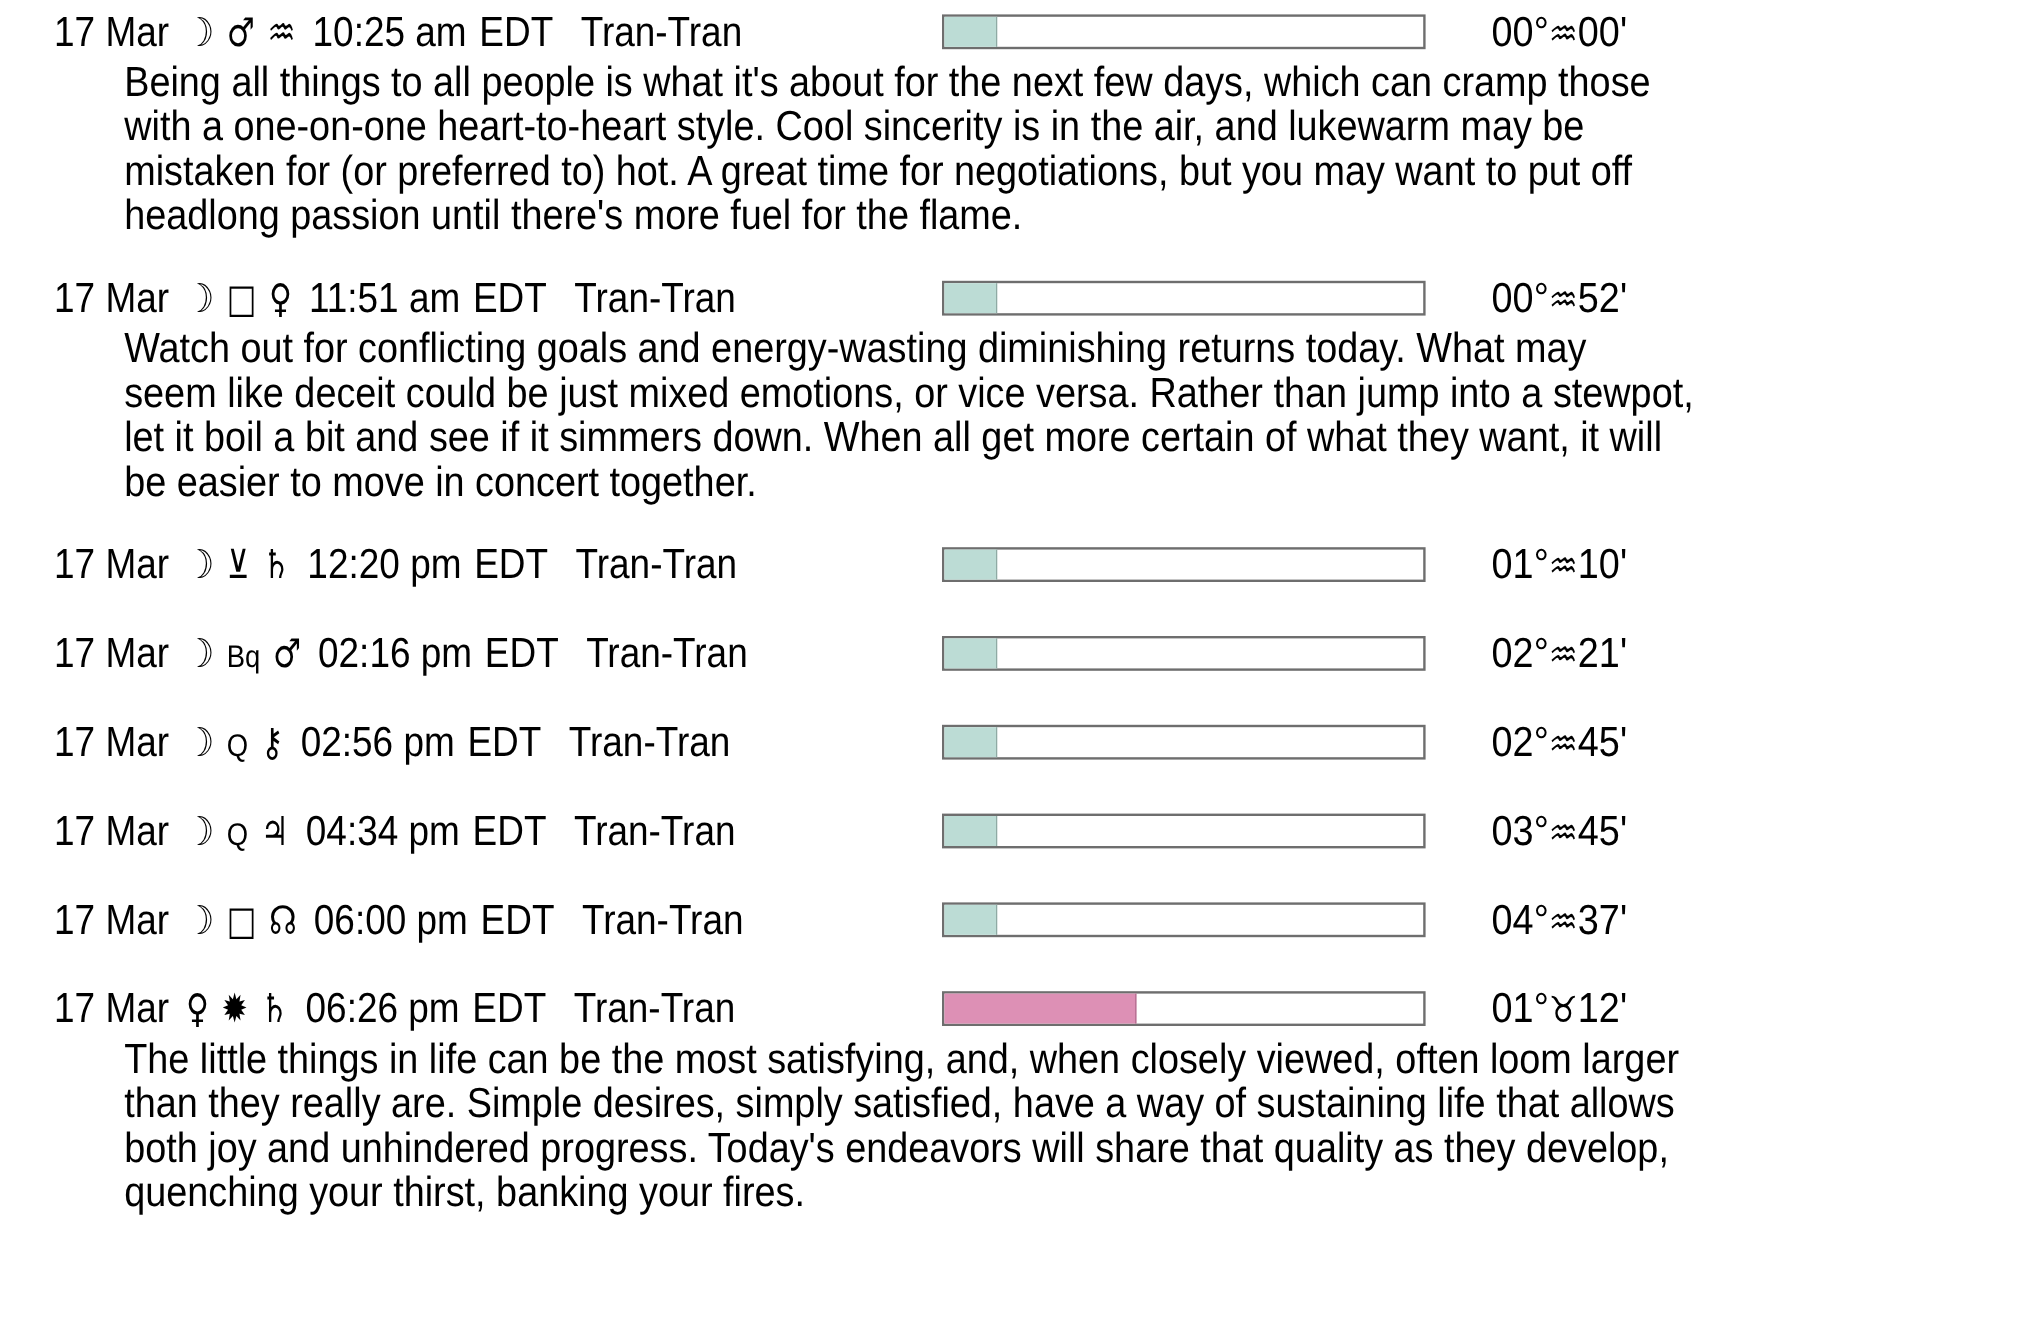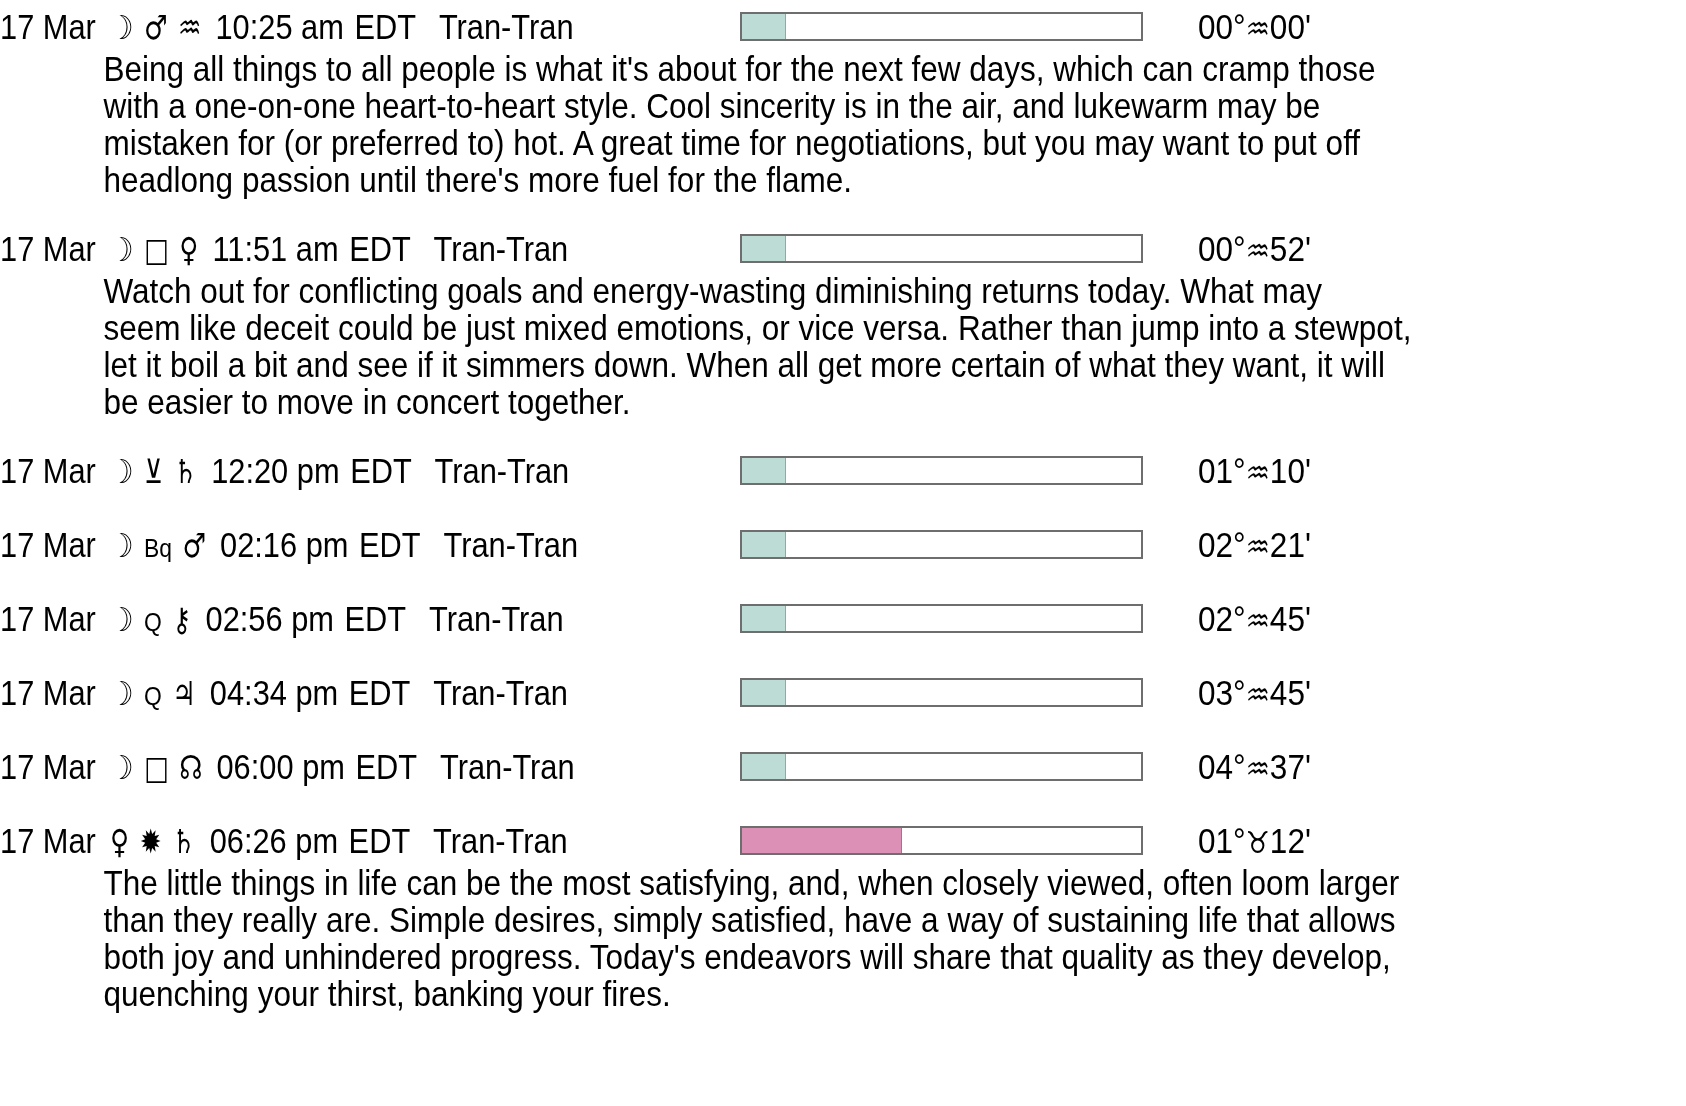--- a/index.html
+++ b/index.html
@@ -25,20 +25,21 @@
 
   .event {
     position: relative;
   }
 
   
   .event-line {
     position: relative;
     height: 46px;
     white-space: nowrap;
+    margin-left: 45px;
   }
 
   .hdr-text {
     position: absolute;
     left: 0;
     top: 0;
     height: 46px;
     line-height: 46px;
     font-size: 35px;
     font-stretch: condensed;

